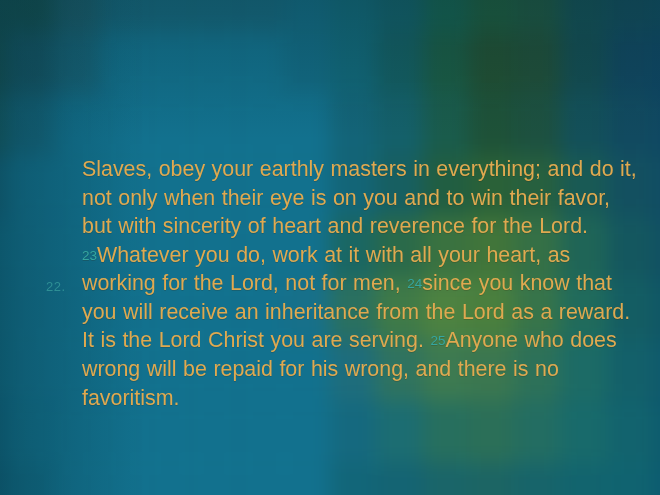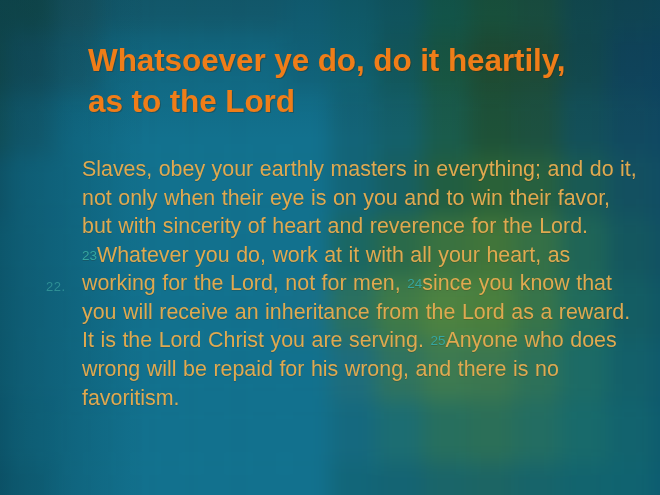--- a/index.html
+++ b/index.html
@@ -233,20 +233,19 @@
       <i style="background: rgb(20, 100, 115);"></i>
       <i style="background: rgb(26, 101, 105);"></i>
       <i style="background: rgb(28, 101, 100);"></i>
       <i style="background: rgb(23, 100, 106);"></i>
       <i style="background: rgb(18, 100, 110);"></i>
       <i style="background: rgb(16, 99, 112);"></i>
       <i style="background: rgb(12, 90, 112);"></i>
     </div>
   <div id="vignette"></div>
 
-  <h1 id="title">Whatsoever ye do, do it heartily, as to the Lord</h1>
 
   <div id="body-block">
     <div id="list-marker">22.</div>
     <div id="passage"><span> Slaves, obey your earthly masters in everything; and do it, not only when their eye is on you and to win their favor, but with sincerity of heart and reverence for the Lord. </span><span class="vnum">23</span><span>Whatever you do, work at it with all your heart, as working for the Lord, not for men, </span><span class="vnum">24</span><span>since you know that you will receive an inheritance from the Lord as a reward. It is the Lord Christ you are serving.  </span><span class="vnum">25</span><span>Anyone who does wrong will be repaid for his wrong, and there is no favoritism.</span></div>
   </div>
 
 </div>
 
 </body></html>

